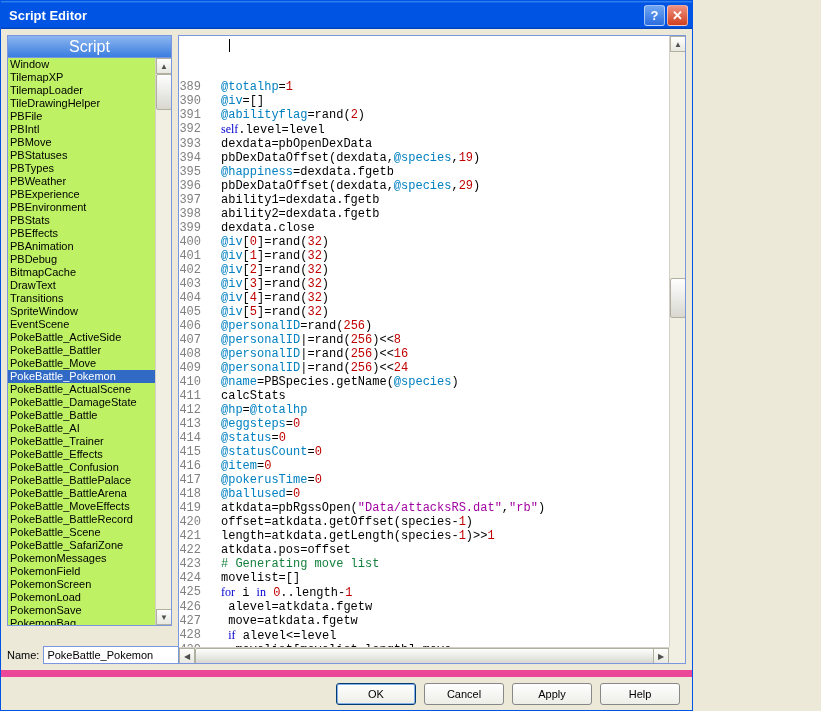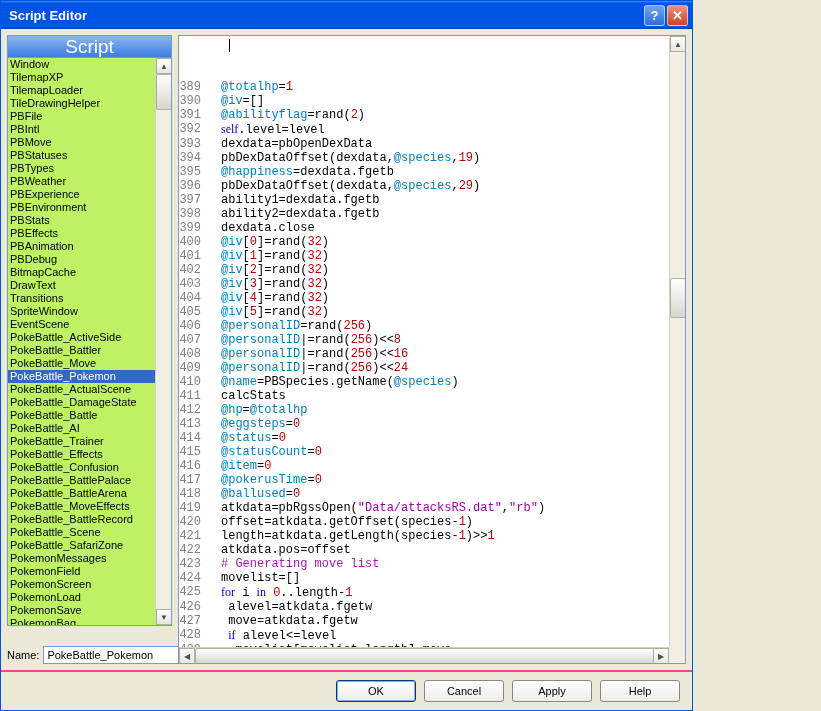--- a/index.html
+++ b/index.html
@@ -56,21 +56,21 @@
   }
   .left-col {
     width: 165px;
     display: flex;
     flex-direction: column;
   }
   .script-header {
     height: 22px;
     background: linear-gradient(to bottom, #8db6f0, #3a7de0);
     color: white;
-    font-size: 19px;
+    font-size: 16px;
     text-align: center;
     line-height: 22px;
     border: 1px solid #7a96df;
     border-bottom: none;
   }
   .script-list-wrap {
     flex: 1;
     background: #bef264;
     border: 1px solid #7a96df;
     position: relative;
@@ -155,21 +155,21 @@
     text-align: right;
     padding-right: 20px;
     color: #808080;
     flex-shrink: 0;
   }
   .code-line .txt { flex: 1; }
   .t-ivar { color: #0080c0; }   
   .t-num  { color: #c00000; }   
   .t-kw   { color: #0000d0; font-family: Liberation Serif, serif; }   
   .t-str  { color: #a000a0; }   
-  .t-cmt  { color: #a21caf; }   
+  .t-cmt  { color: #15803d; }   
   .caret {
     position: absolute;
     width: 1px; height: 13px;
     background: black;
   }
   .hscroll {
     position: absolute;
     left: 0; right: 16px; bottom: 0;
     height: 16px;
     background: #f1efe2;
@@ -185,21 +185,21 @@
     border-radius: 2px;
   }
   .corner {
     position: absolute;
     right: 0; bottom: 0;
     width: 16px; height: 16px;
     background: #f1efe2;
   }
   .footer {
     height: 40px;
-    border-top: 2px solid #ec4899;
+    border-top: 7px solid #ec4899;
     display: flex;
     justify-content: flex-end;
     align-items: center;
     gap: 8px;
     padding: 0 12px;
   }
   .footer button {
     width: 80px;
     height: 22px;
     font-family: Tahoma, sans-serif;

